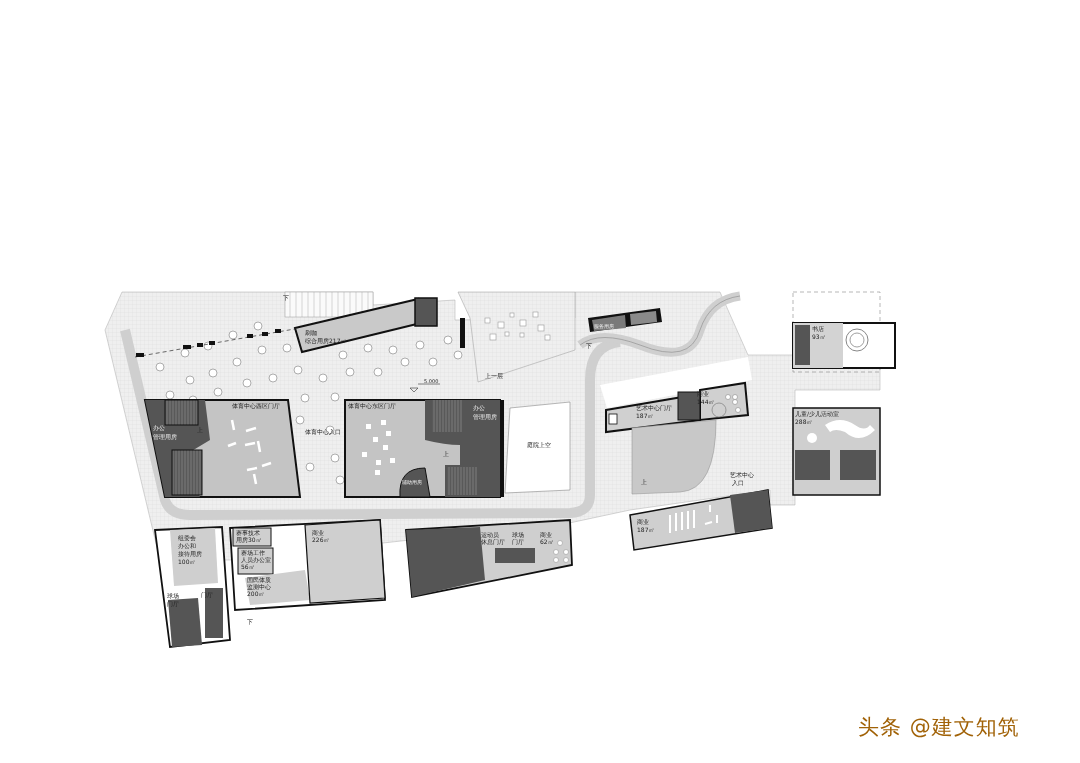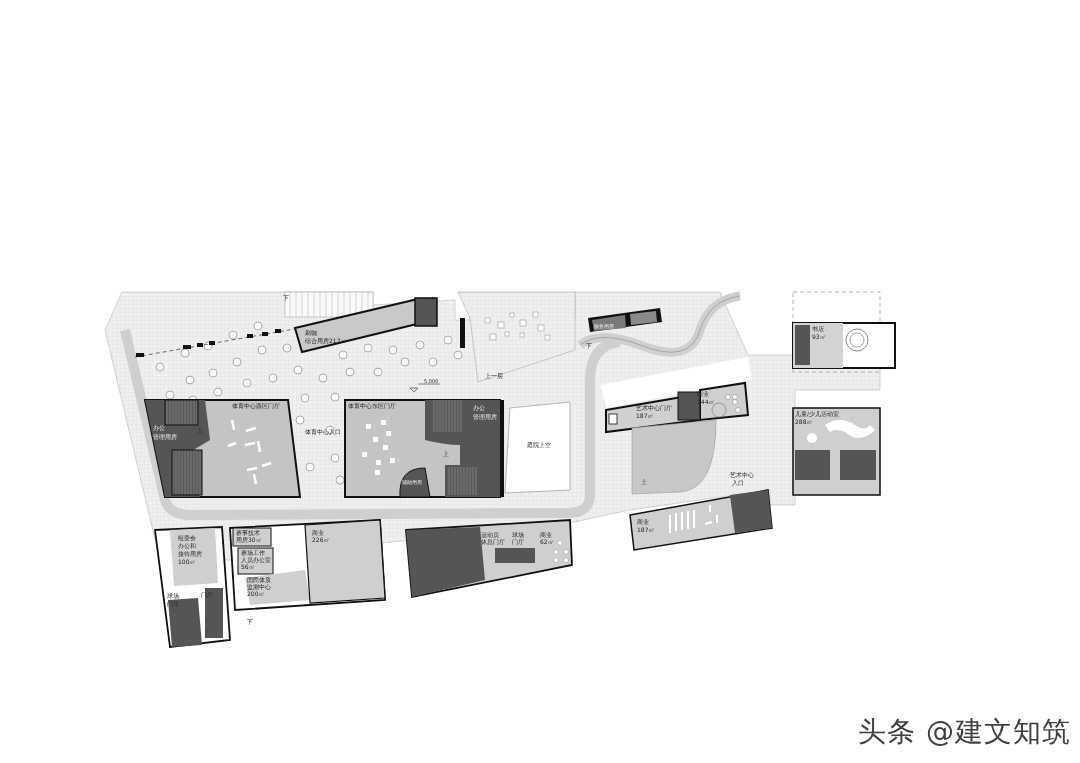--- a/index.html
+++ b/index.html
@@ -1,19 +1,19 @@
 <!DOCTYPE html>
 <html><head>
 <meta charset="utf-8">
 <style>
   html,body{margin:0;padding:0;background:#ffffff;}
   body{width:1080px;height:763px;position:relative;overflow:hidden;font-family:"DejaVu Sans",sans-serif;}
   #plan{position:absolute;left:0;top:0;width:1080px;height:763px;}
   .lbl{font-family:"DejaVu Sans",sans-serif;font-size:6px;fill:#222;}
-  #watermark{position:absolute;left:858px;top:713px;font-family:"DejaVu Sans",sans-serif;font-size:28px;color:#404040;letter-spacing:1px;text-shadow:1px 1px 0 #fff,-1px 0 0 #fff;}
+  #watermark{position:absolute;left:858px;top:713px;font-family:"DejaVu Sans",sans-serif;font-size:21px;color:#a16207;letter-spacing:1px;text-shadow:1px 1px 0 #fff,-1px 0 0 #fff;}
 </style>
 </head>
 <body>
 
 <svg id="plan" viewBox="0 0 1080 763" xmlns="http://www.w3.org/2000/svg">
   <defs>
     <pattern id="grid" width="4" height="4" patternUnits="userSpaceOnUse">
       <rect width="4" height="4" fill="#efefef"></rect>
       <path d="M0 0H4M0 0V4" stroke="#dcdcdc" stroke-width="0.5"></path>
     </pattern>

